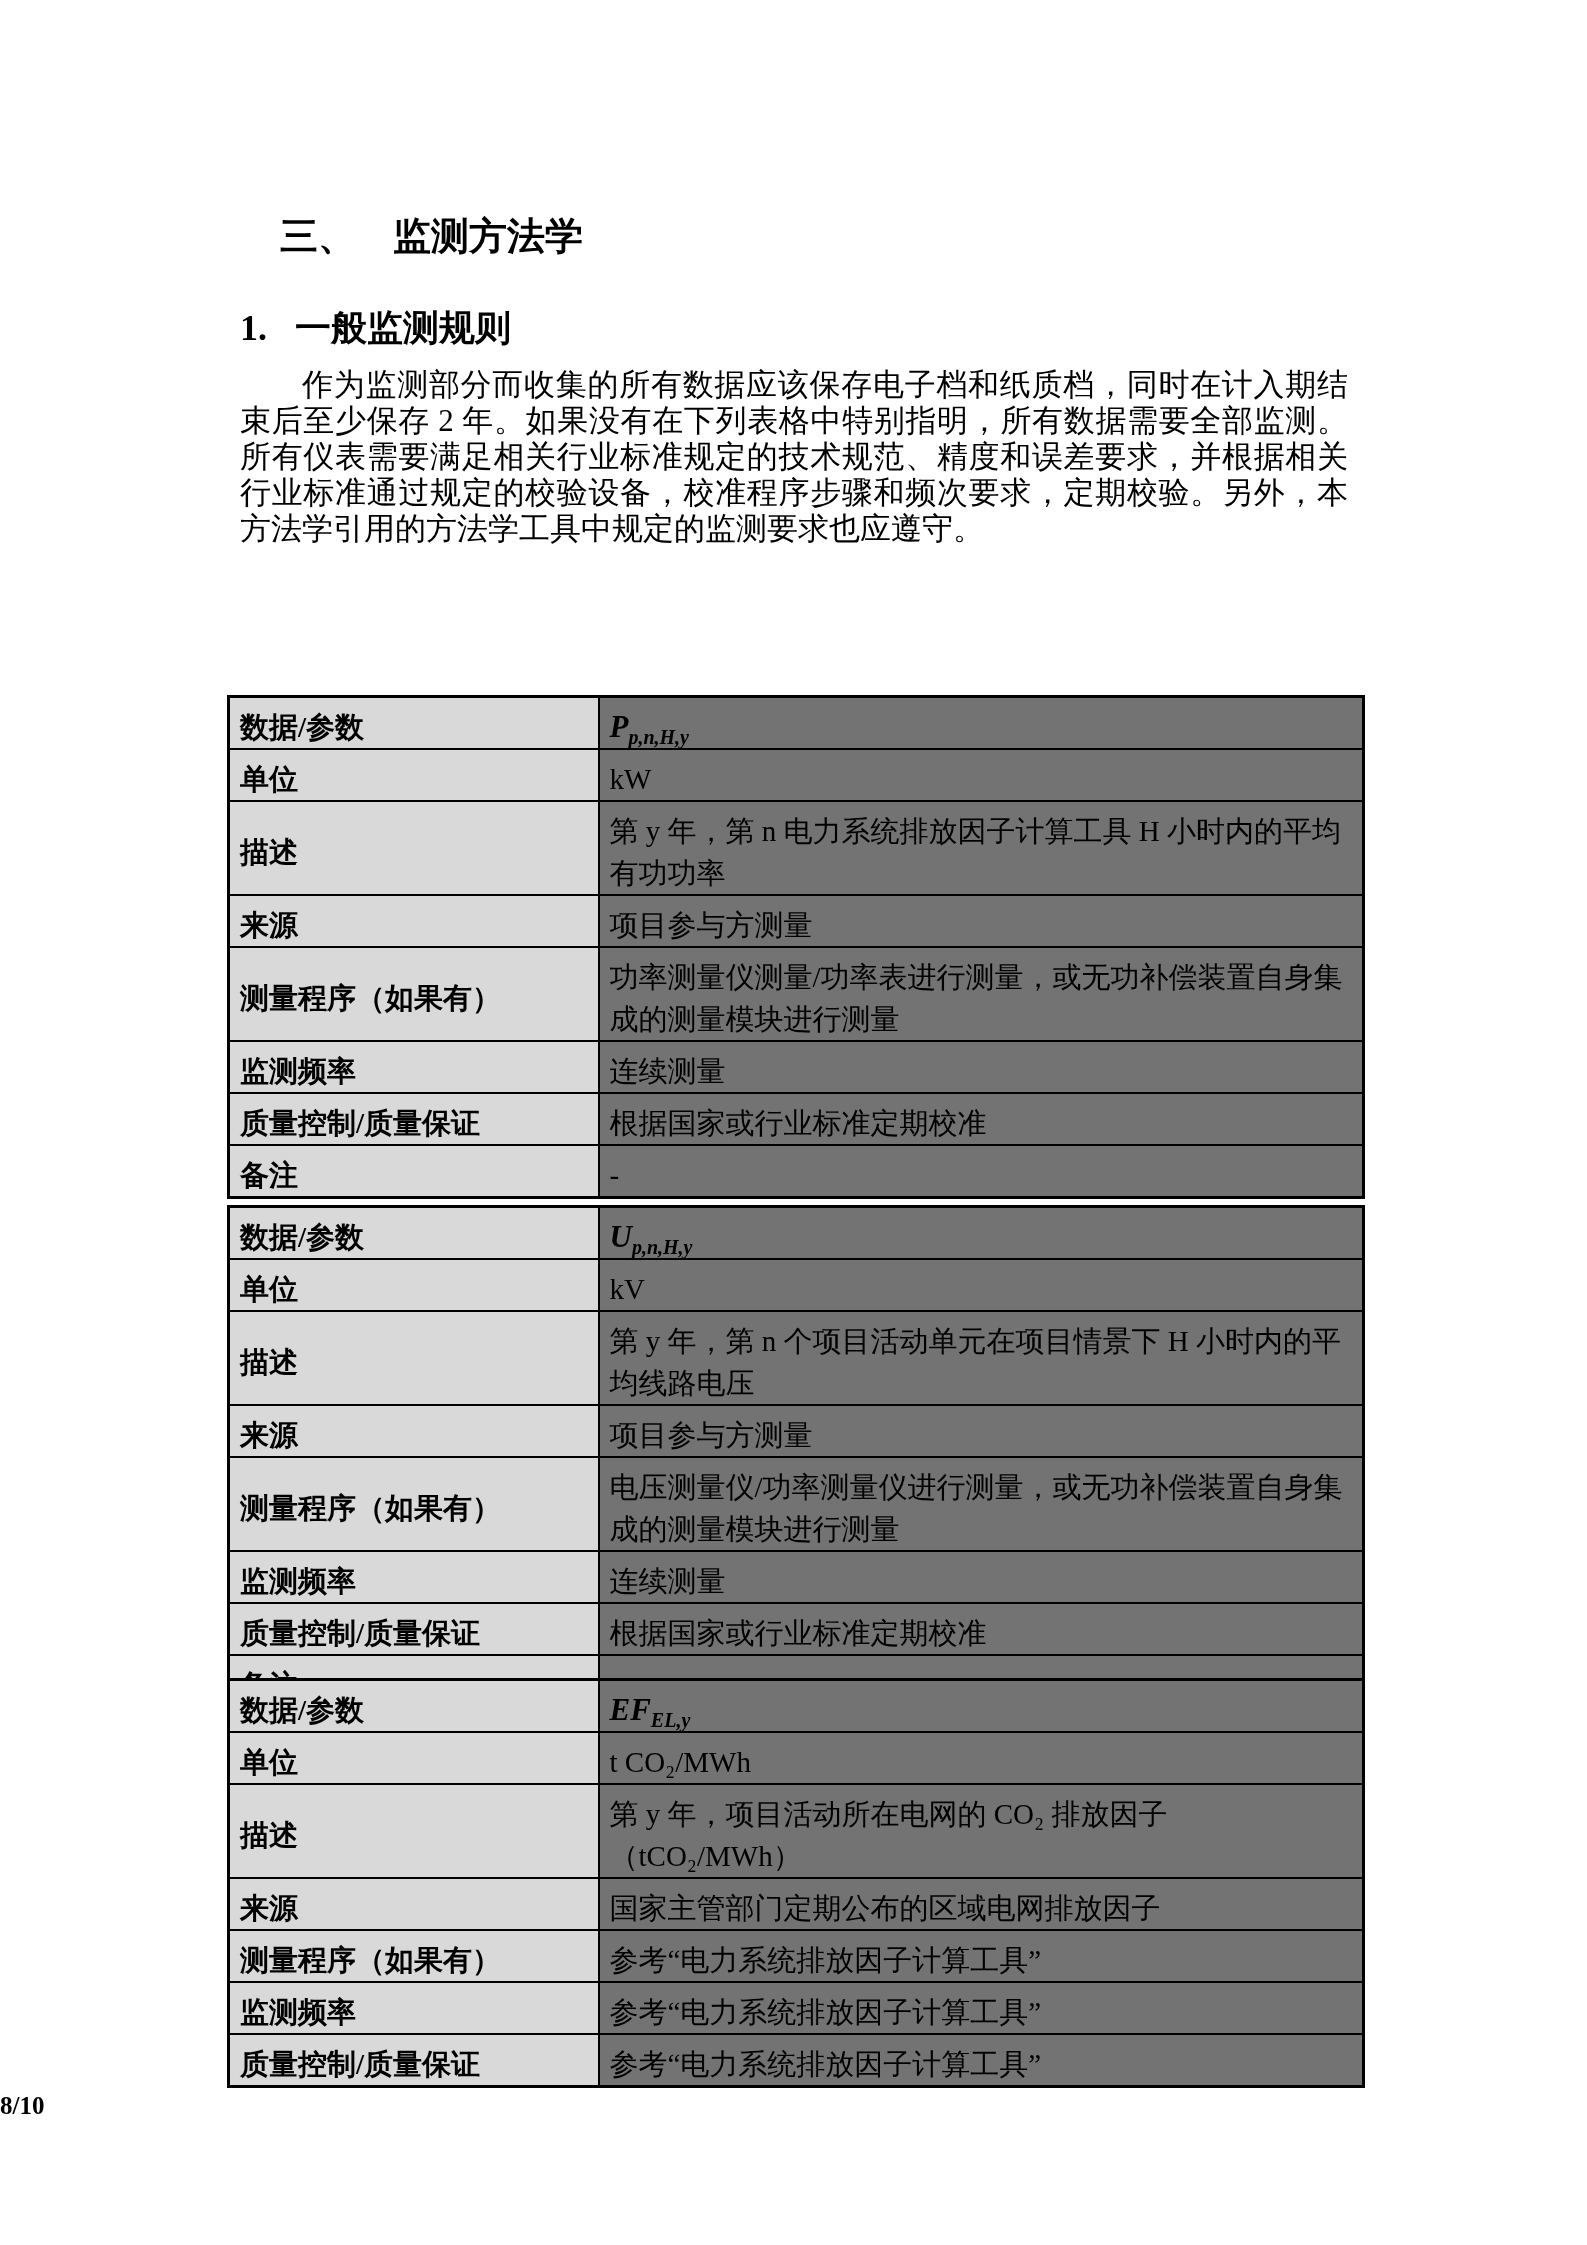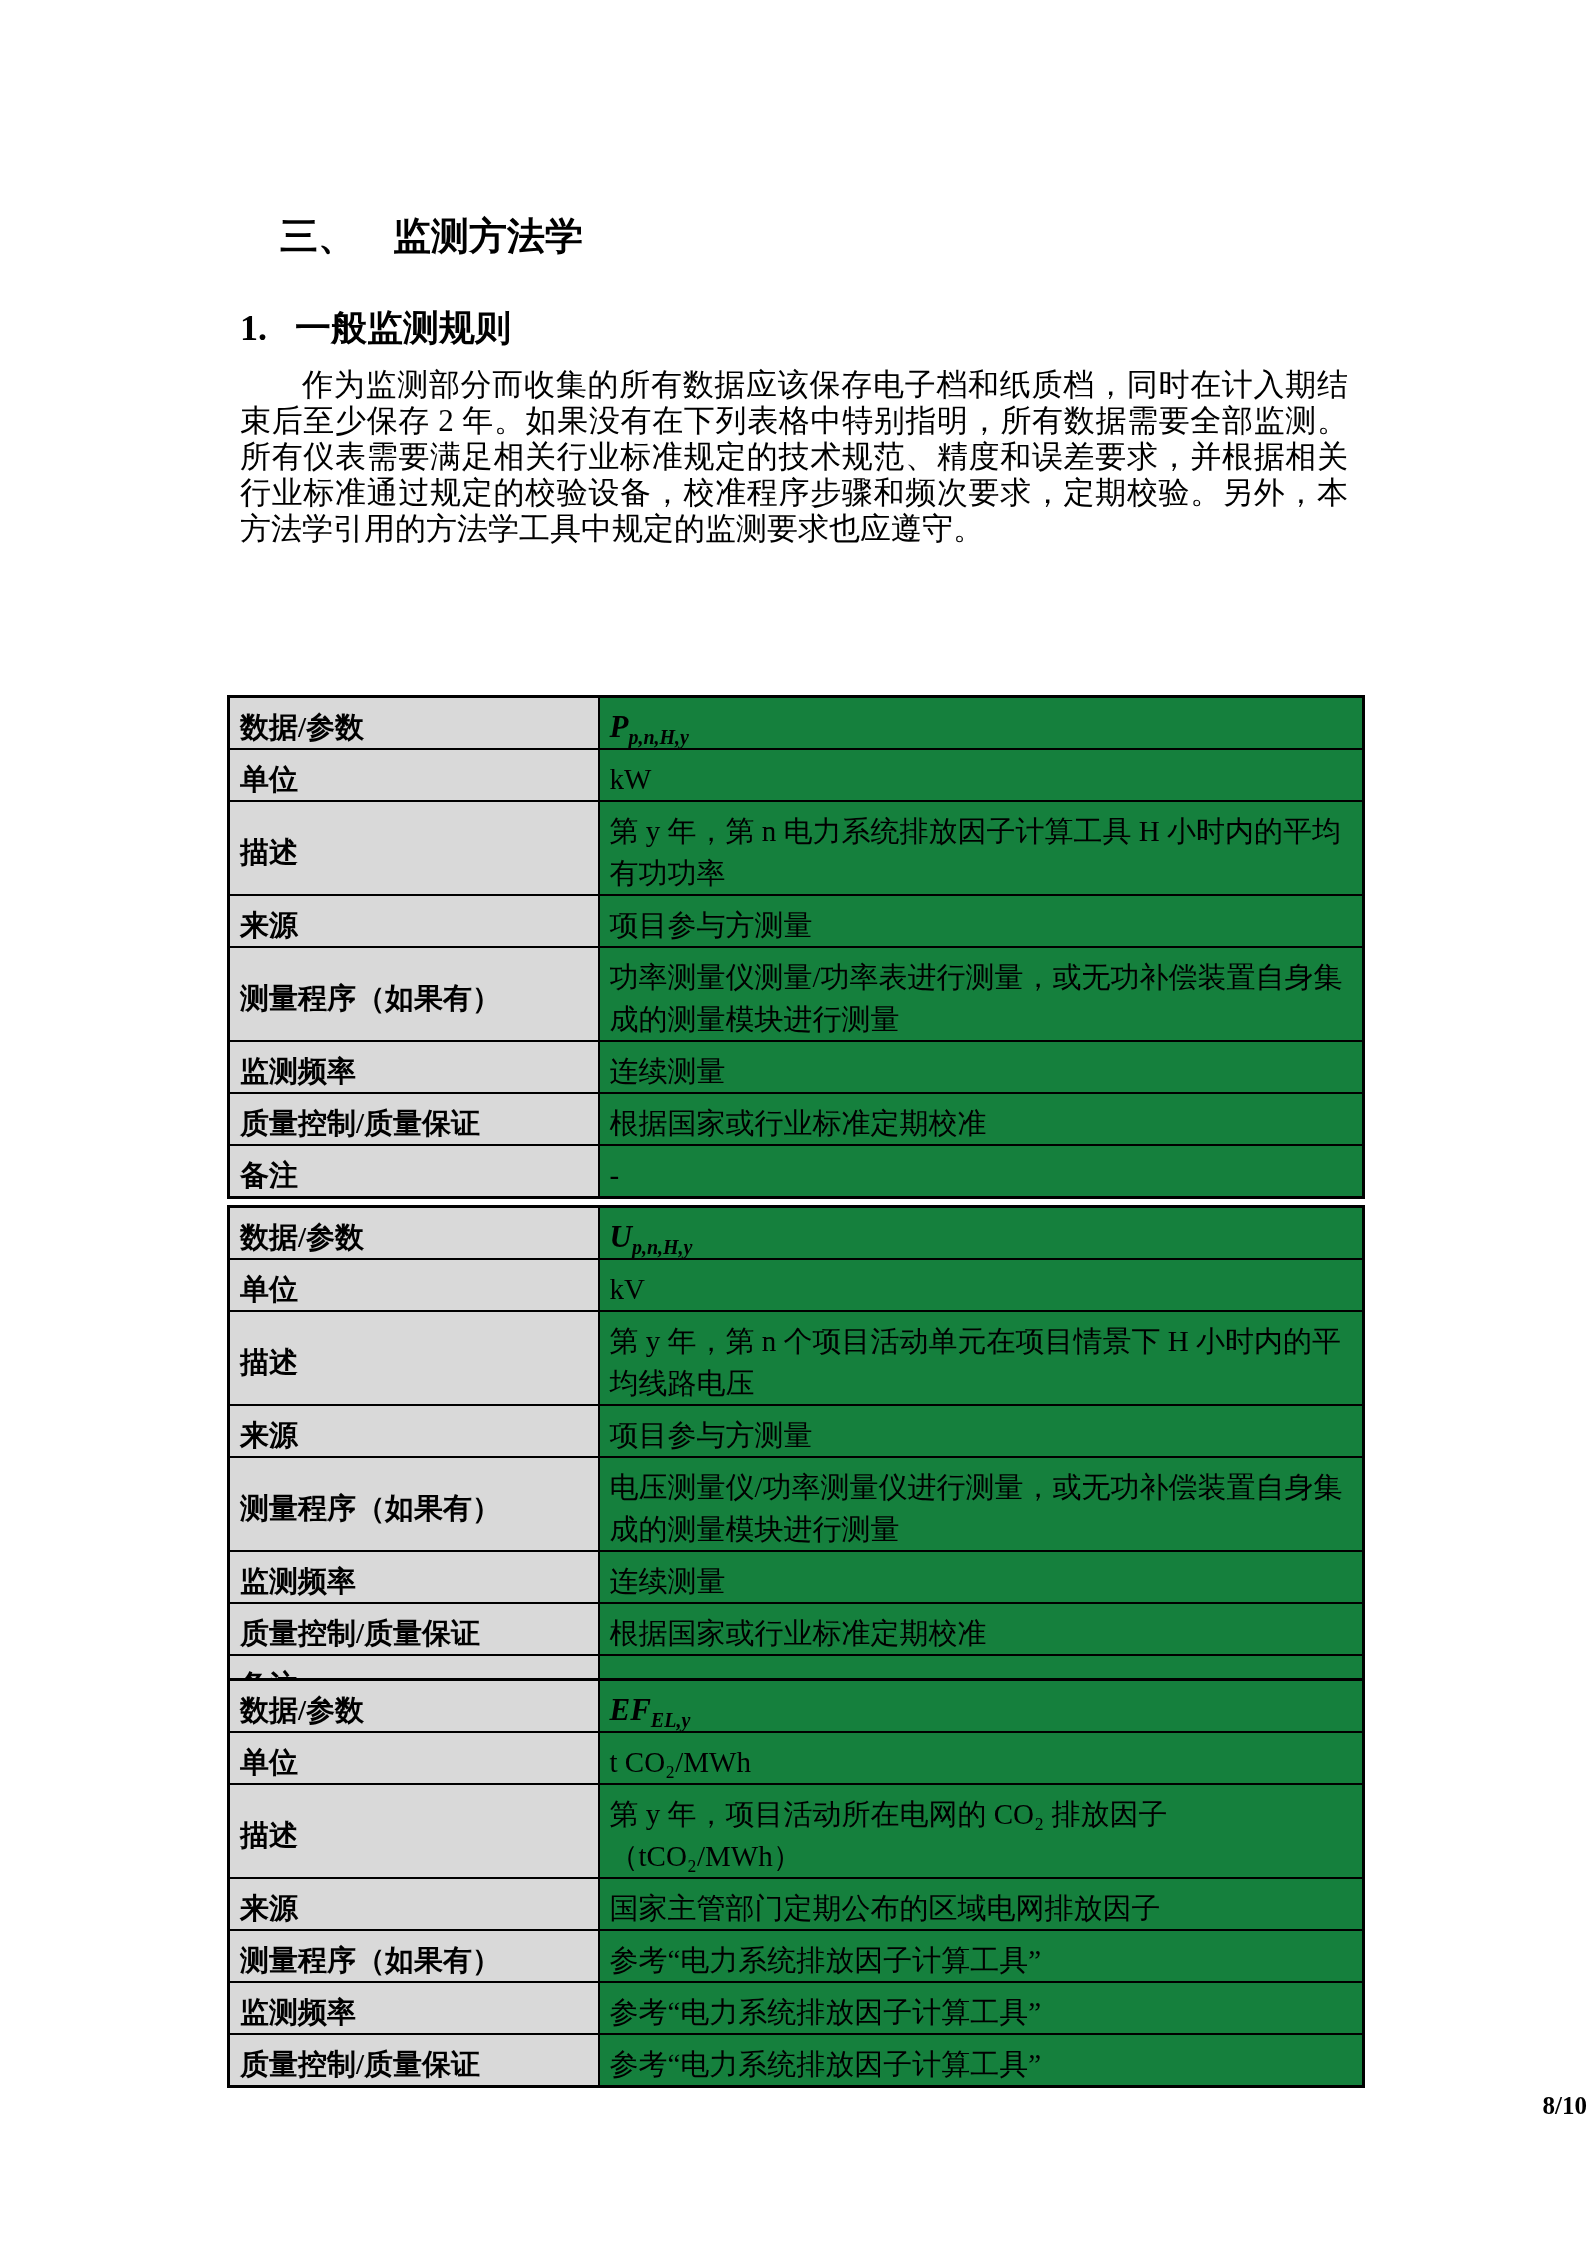--- a/index.html
+++ b/index.html
@@ -33,27 +33,27 @@
   .t2{top:1205px;}
   .t3{top:1678px;}
   .ptable td{
     border:2px solid #000;
     font-size:29px;line-height:42px;
     padding:8px 12px 0 10px;
     vertical-align:middle;
     overflow:hidden;
   }
   .ptable td.lbl{background:#d9d9d9;font-weight:bold;}
-  .ptable td.val{background:#15803d;margin-top:26px;}
+  .ptable td.val{background:#737373;margin-top:26px;}
   .param{font-style:italic;font-weight:bold;font-size:31px;}
   .param sub{font-size:20px;line-height:0;}
 
   .footer{
     position:absolute;left:0;top:2092px;width:100%;
-    text-align:right;font-size:25px;font-weight:bold;
+    text-align:left;font-size:25px;font-weight:bold;
   }
 </style>
 </head>
 <body>
 
 <div class="page">
 
   <div class="h-main">
     <span class="h-num">三、</span><span>监测方法学</span>
   </div>

